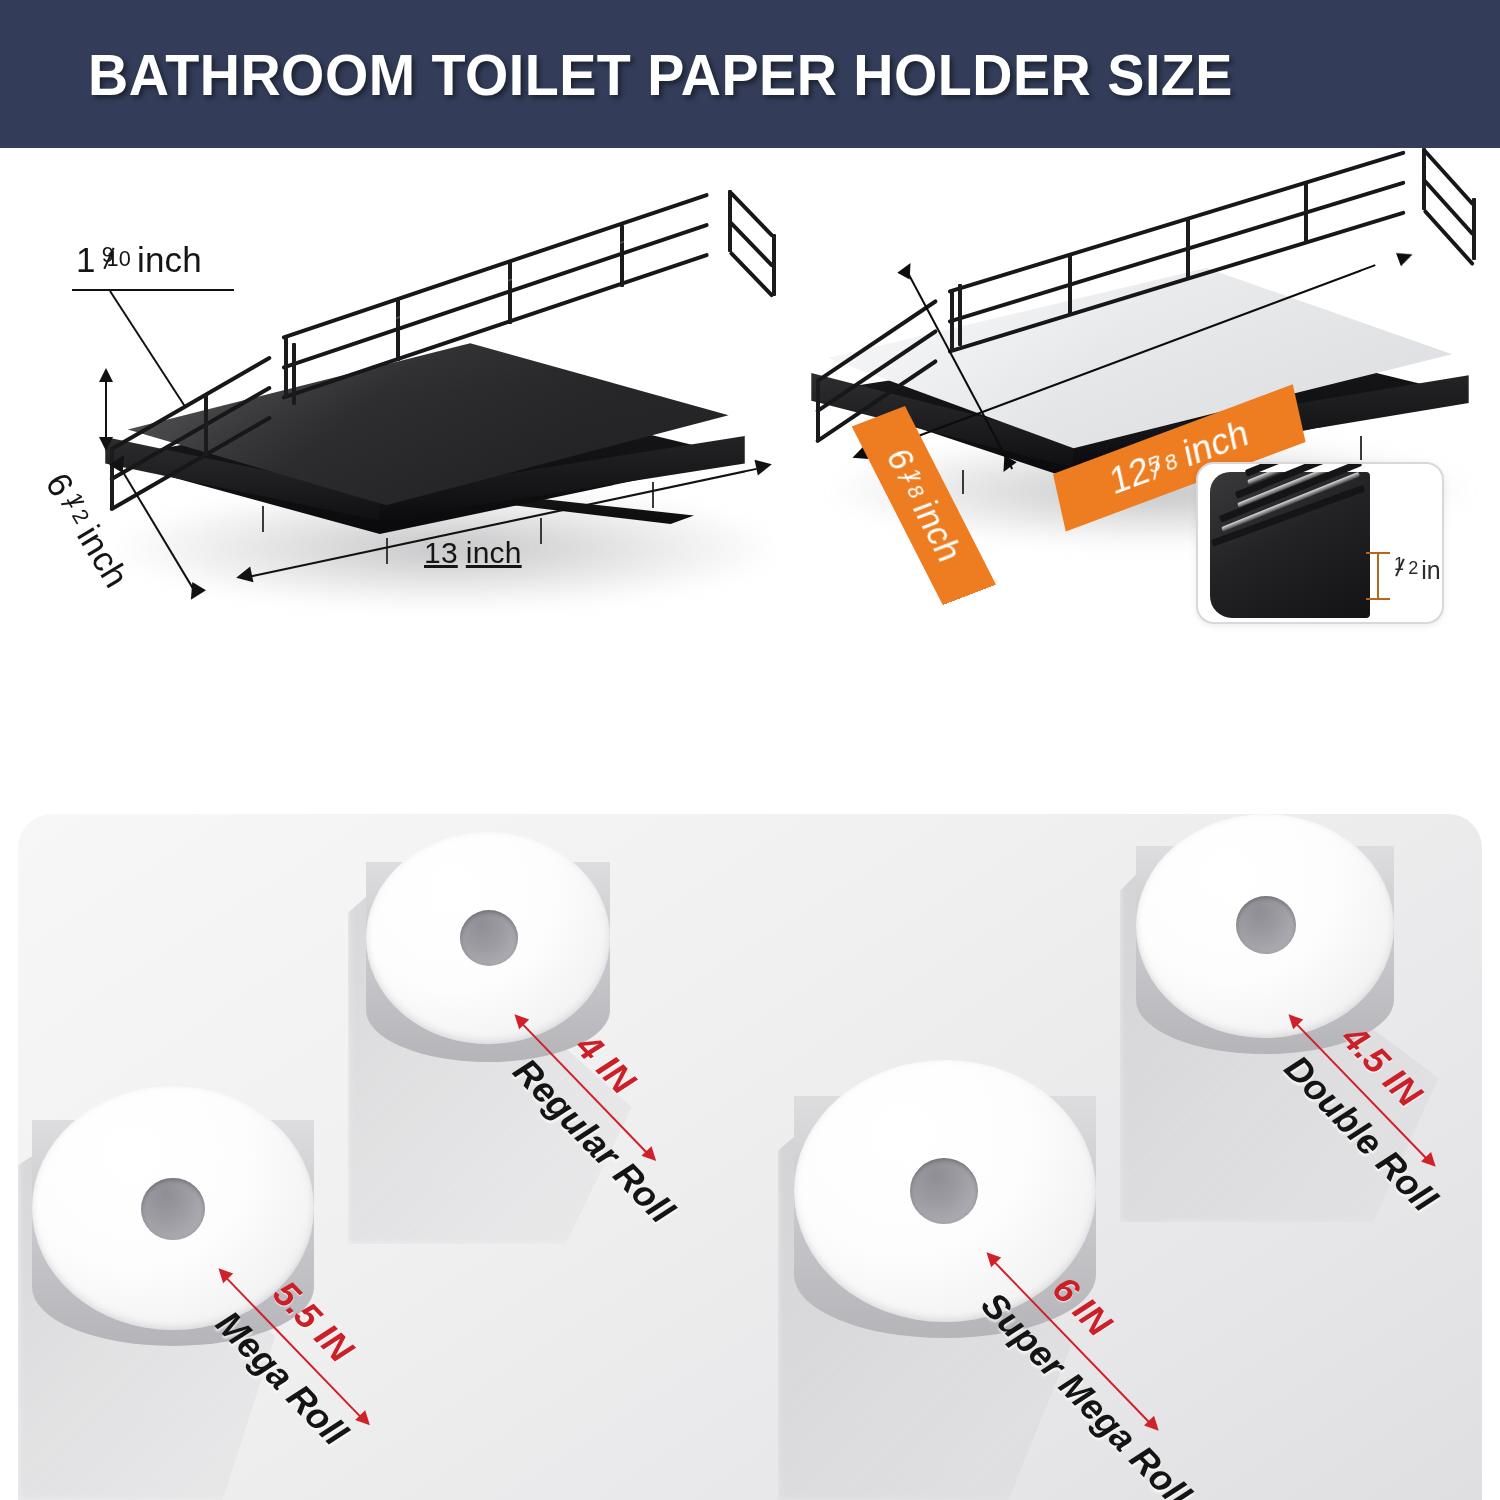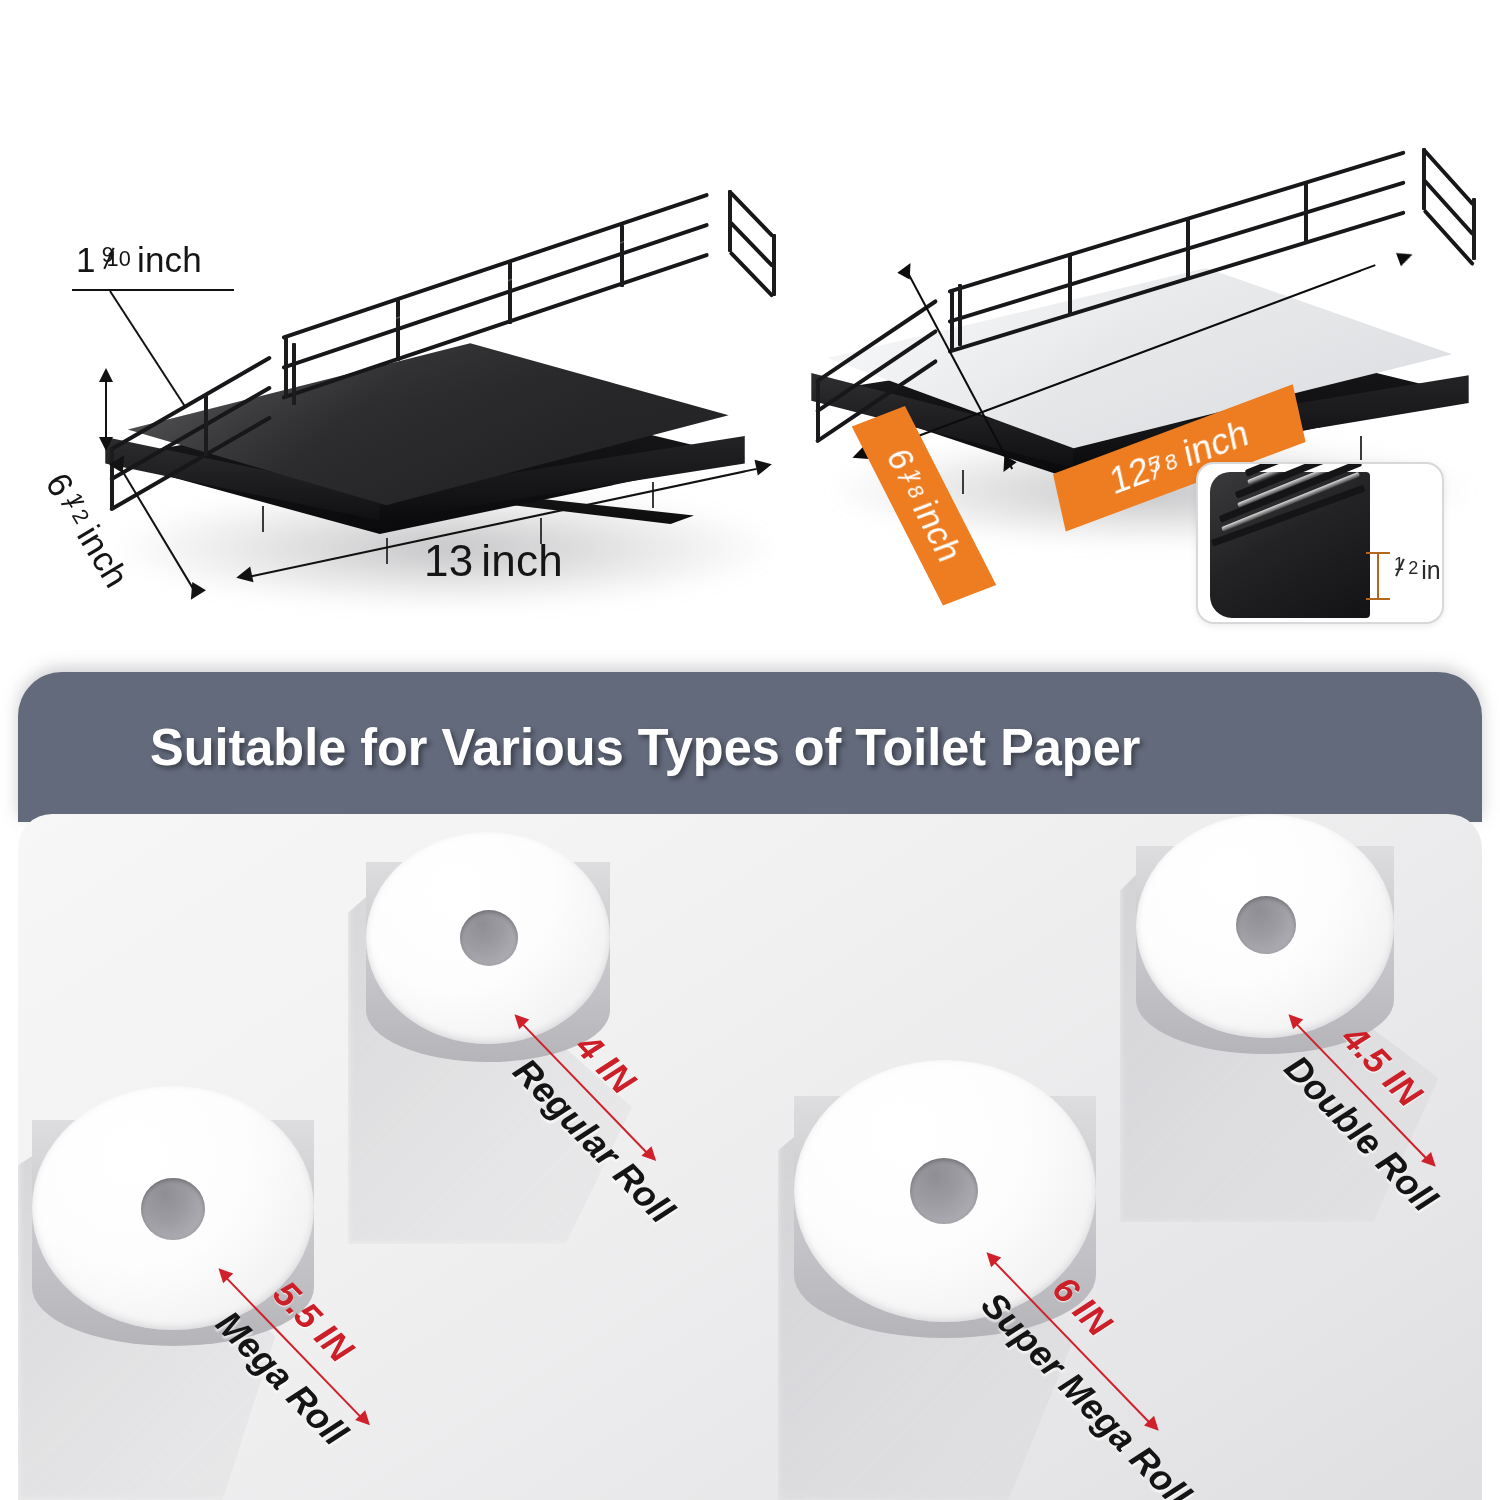--- a/index.html
+++ b/index.html
@@ -286,20 +286,23 @@
     font-style: italic;
     white-space: nowrap;
     text-shadow: 2px 2px 2px rgba(255,255,255,0.65);
   }
 </style>
 </head>
 <body>
 
 <div id="page">
 
+  <div class="header-banner">
+    <div class="header-title">BATHROOM TOILET PAPER HOLDER SIZE</div>
+  </div>
 
   <div class="trays-section">
 
     <div class="tray" style="left:86px; top:40px; width:700px; height:420px;">
 
       <div class="tray-shadow" style="left:30px; top:300px; width:660px; height:120px;"></div>
 
       <div class="slab-front" style="left:22px; top:266px; width:586px; height:70px;
                   clip-path: polygon(0% 4%, 96% 100%, 100% 88%, 4% 0%);
                   transform: none; border-radius:3px;"></div>
@@ -392,21 +395,21 @@
       <div class="arrow-head" style="left:187px; top:437px; border-width:16px 8px 0 8px; border-color: #121212 transparent transparent transparent; transform: rotate(31deg);"></div>
       <div class="dim-label" style="left:72px; top:318px; font-size:35px; transform: rotate(59deg); transform-origin:left top;">
         <span>6</span><span style="display:inline-block;width:5px;"></span><span class="frac"><span class="num">1</span><span class="bar"></span><span class="den">2</span></span><span style="display:inline-block;width:7px;"></span><span>inch</span>
       </div>
     </div>
 
     <div>
       <div class="dim-line" style="left:248px; top:428px; width:520px; height:2px; transform: rotate(-12deg); transform-origin:left center;"></div>
       <div class="arrow-head" style="left:236px; top:420px; border-width:8px 16px 8px 0; border-color: transparent #121212 transparent transparent; transform: rotate(-12deg);"></div>
       <div class="arrow-head" style="left:756px; top:310px; border-width:8px 0 8px 16px; border-color: transparent transparent transparent #121212; transform: rotate(-12deg);"></div>
-      <div class="dim-label" style="left:424px; top:388px; font-size:44px;">
+      <div class="dim-label" style="left:424px; top:388px; font-size:30px;text-decoration:underline;">
         <span>13</span><span style="display:inline-block;width:8px;"></span><span>inch</span>
       </div>
     </div>
 
     <div class="tray" style="left:800px; top:20px; width:680px; height:400px;">
 
       <div class="tray-shadow" style="left:30px; top:268px; width:640px; height:110px;"></div>
 
       <div style="position:absolute; left:8px; top:78px; width:664px; height:250px;">
 
@@ -532,23 +535,20 @@
 
       <div class="inset-label" style="left:196px; top:92px;">
         <span class="frac" style="font-size:0.72em;"><span class="num">1</span><span class="bar"></span><span class="den">2</span></span><span style="display:inline-block;width:3px;"></span><span>in</span>
       </div>
     </div>
 
   </div>
 
   <div class="rolls-section">
 
-    <div class="rolls-banner">
-      <div class="rolls-title">Suitable for Various Types of Toilet Paper</div>
-    </div>
 
     <div class="rolls-panel">
 
       <div class="roll-shadow" style="left:0px; top:330px; width:330px; height:356px;
                   clip-path: polygon(10% 0%, 78% 54%, 62% 100%, 0% 100%, 0% 6%);"></div>
       <div class="roll" style="left:14px; top:272px; width:282px; height:300px;">
         <div class="roll-side" style="top:34px; width:282px; height:226px;"></div>
         <div class="roll-top" style="width:282px; height:244px;"></div>
         <div class="roll-hole" style="left:109px; top:92px; width:64px; height:62px;"></div>
       </div>

